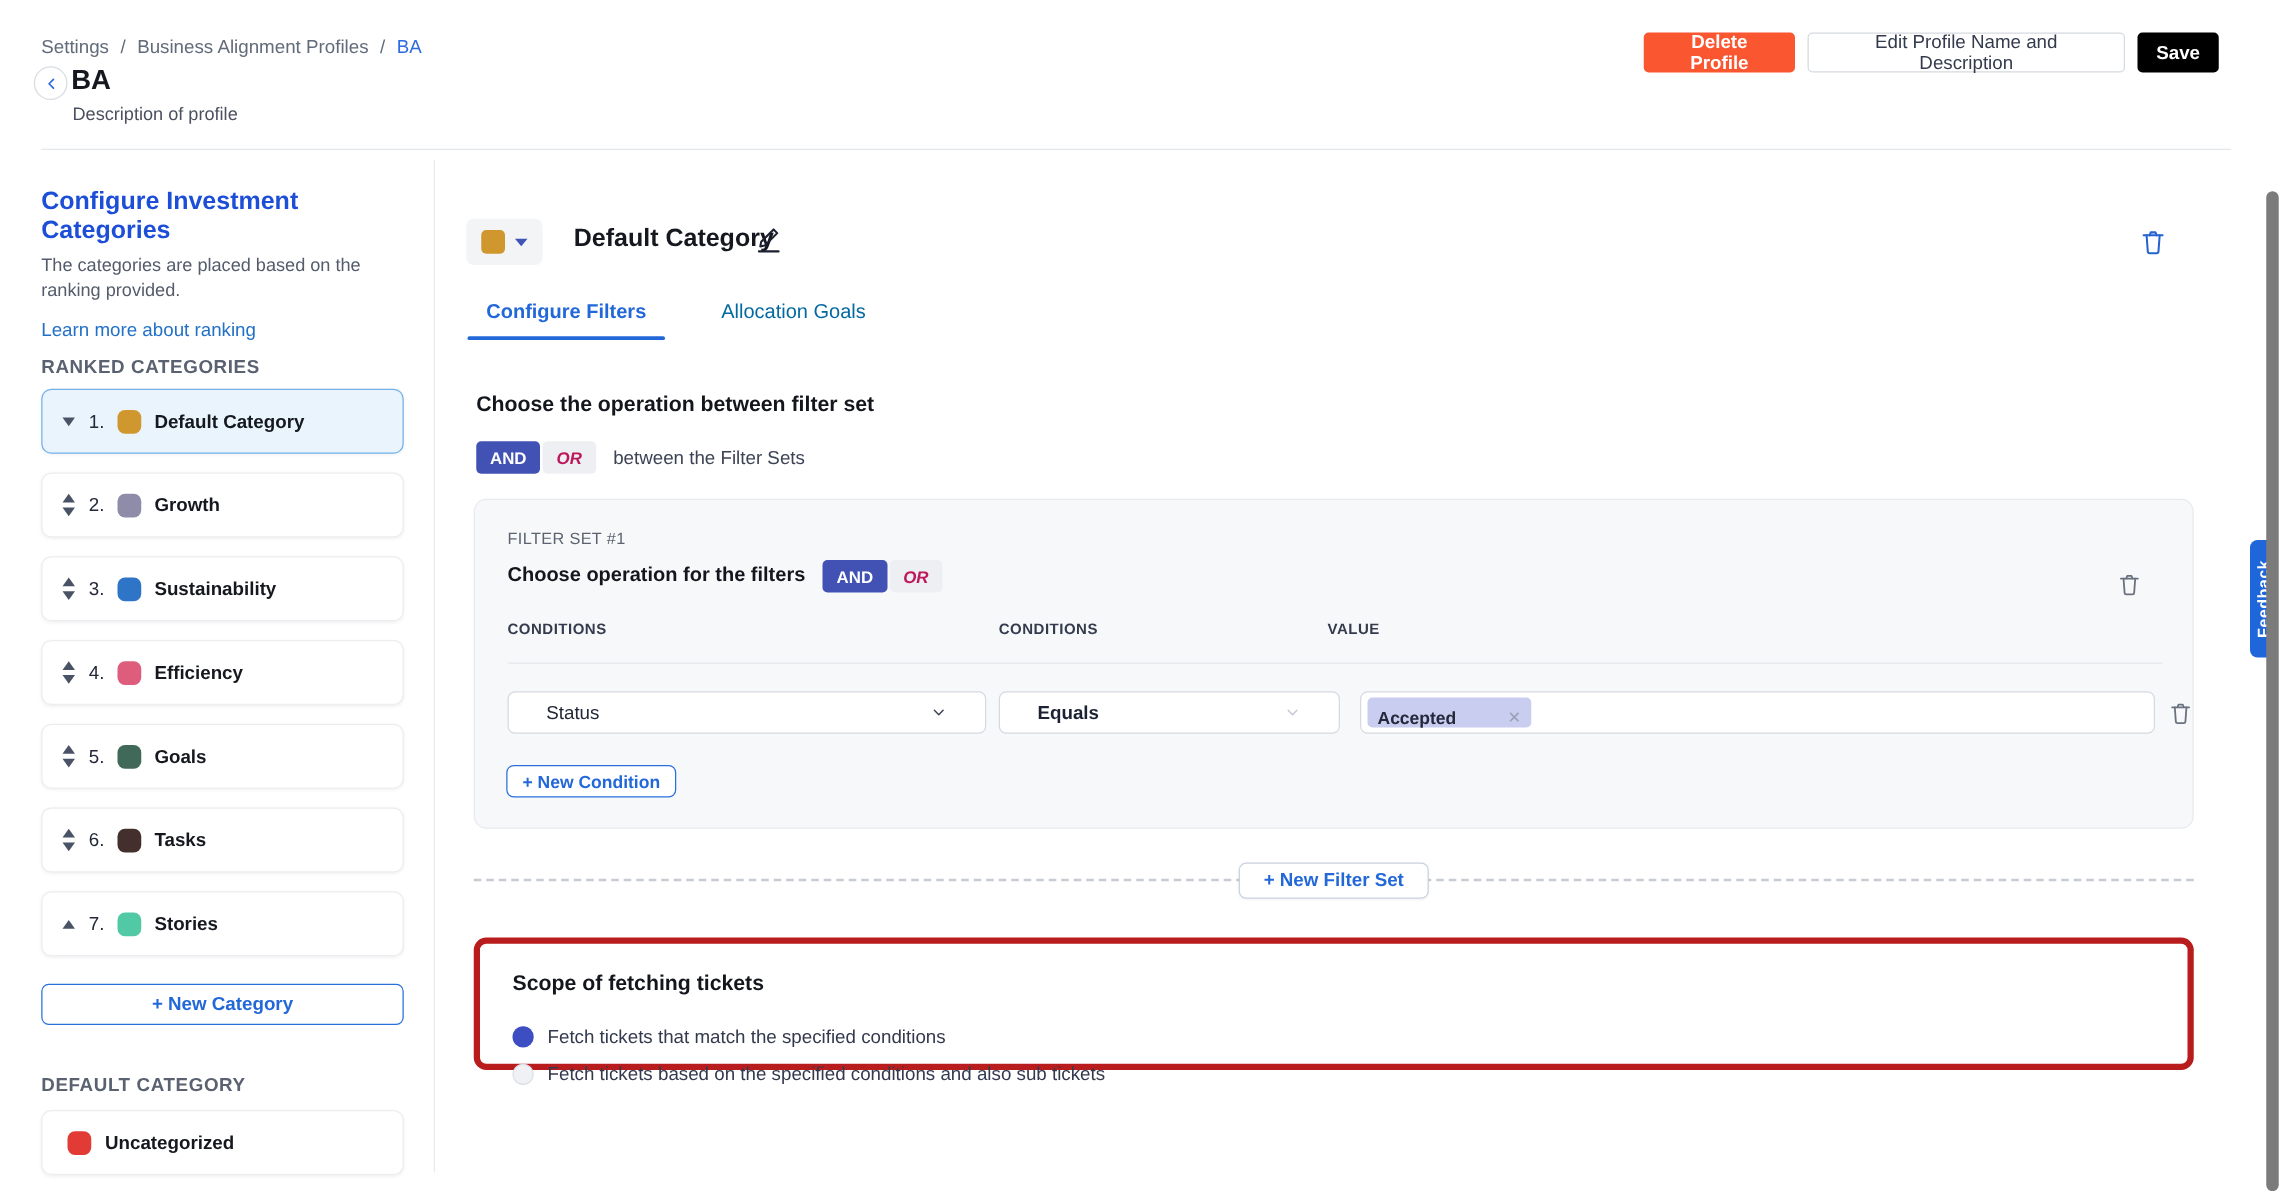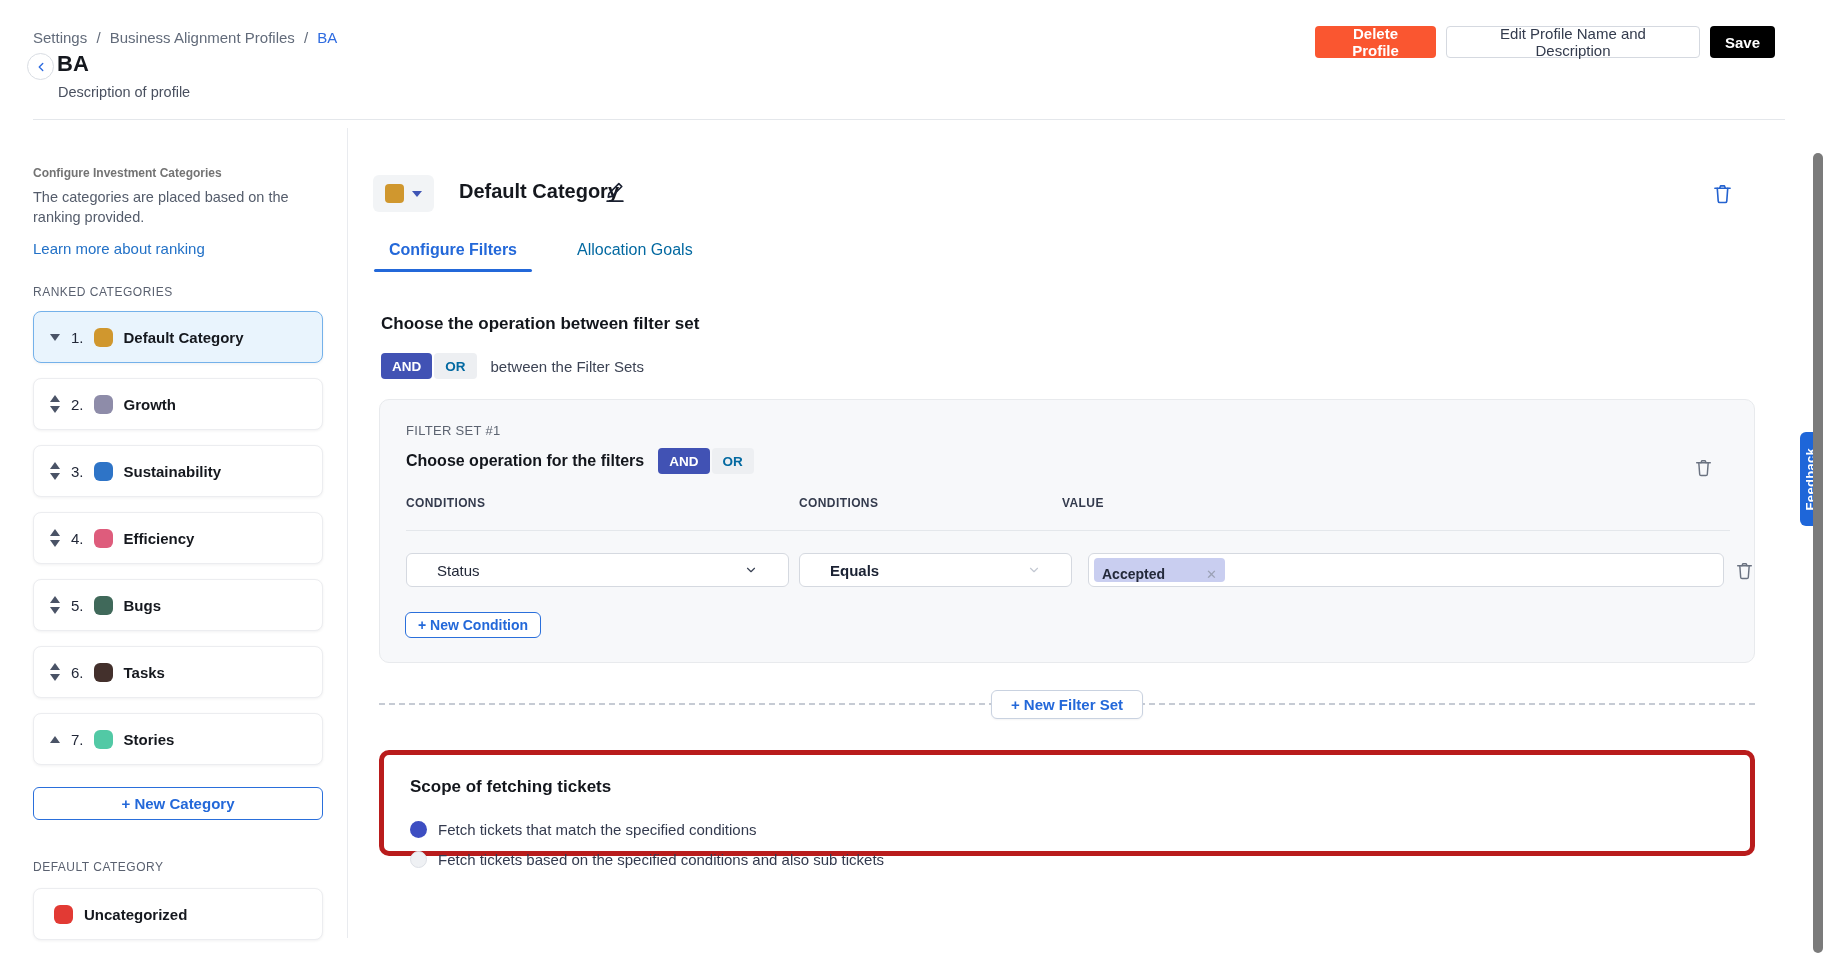--- a/index.html
+++ b/index.html
@@ -22,24 +22,24 @@
   .topbar-actions { position:absolute; top:26px; right:50px; display:flex; gap:10px; }
   .btn { height:32px; border-radius:4px; font-size:15px; display:flex; align-items:center; justify-content:center;
     cursor:pointer; border:none; padding:0 16px; font-family:inherit; }
   .btn-delete { background:#FA5630; color:#fff; font-weight:600; width:121px; }
   .btn-edit { background:#fff; border:1px solid #D5D9E0; color:#333B4D; font-weight:500; width:254px; }
   .btn-save { background:#000000; color:#fff; font-weight:600; width:65px; }
   .header-divider { position:absolute; left:33px; top:119px; width:1752px; height:1px; background:#E4E7EB; }
 
   
   .sidebar { position:absolute; left:33px; top:150px; width:290px; }
-  .sb-title { font-size:12px; font-weight:700; color:#737373;margin-top:16px; }
+  .sb-title { font-size:20px; font-weight:700; color:#1d4ed8; }
   .sb-sub { margin-top:7px; font-size:14.5px; line-height:20px; color:#545C6B; width:260px; }
   .sb-link { margin-top:13px; font-size:15px; color:#2271C7; cursor:pointer; display:inline-block; }
-  .sb-section-label { font-size:12px; font-weight:400; letter-spacing:.5px; color:#5A6170;text-align:right; }
+  .sb-section-label { font-size:15px; font-weight:700; letter-spacing:.5px; color:#5A6170;text-align:right; }
   .sb-ranked-label { position:absolute; left:33px; top:285px; }
   .cat-list { position:absolute; left:33px; top:311px; width:290px; display:flex; flex-direction:column; gap:15px; }
   .cat-item { height:52px; background:#fff; border:1px solid #ECEDF0; border-radius:8px;
     box-shadow:0 1px 3px rgba(16,24,40,.06); display:flex; align-items:center; padding-left:13px; cursor:pointer; }
   .cat-item.selected { background:#E9F4FD; border:1.5px solid #74B1EA; }
   .arrows { width:16px; display:flex; flex-direction:column; align-items:center; gap:4px; cursor:pointer; }
   .tri-up { width:0; height:0; border-left:5.5px solid transparent; border-right:5.5px solid transparent; border-bottom:7px solid #4A5366; }
   .tri-down { width:0; height:0; border-left:5.5px solid transparent; border-right:5.5px solid transparent; border-top:7px solid #4A5366; }
   .cat-rank { margin-left:8px; font-size:15px; color:#222838; }
   .cat-dot { width:19px; height:19px; border-radius:6px; margin-left:10px; flex:none; }
@@ -65,21 +65,21 @@
   .tab { padding:0 15px; height:44px; font-size:16px; display:flex; align-items:center; cursor:pointer; position:relative; color:#0369a1; }
   .tab.active { color:#2368D9; font-weight:700; }
   .tab.active .tab-underline { position:absolute; left:0; right:0; bottom:0; height:3px; background:#2368D9; border-radius:2px; }
   .tab + .tab { margin-left:30px; }
 
   .op-heading { position:absolute; left:33px; top:186px; font-size:17px; font-weight:700; color:#13161C; }
   .toggle { display:flex; gap:2px; }
   .toggle .seg { height:26px; display:flex; align-items:center; justify-content:center; font-size:13.5px; font-weight:700;
     padding:0 11px; cursor:pointer; }
   .toggle .seg.on { background:#4152B4; color:#fff; border-radius:4px; }
-  .toggle .seg.off { background:#EDEFF2; color:#0369a1; border-radius:4px; }
+  .toggle .seg.off { background:#EDEFF2; color:#be185d; border-radius:4px;font-style:italic; }
   .outer-toggle-row { position:absolute; left:33px; top:225px; display:flex; align-items:center; }
   .toggle-suffix { margin-left:14px; font-size:15px; color:#3C4354; }
 
   .filter-card { position:absolute; left:31px; top:271px; width:1376px; height:264px; background:#F7F8FA;
     border:1px solid #E8EAED; border-radius:10px; }
   .fs-label { position:absolute; left:26px; top:23px; font-size:13px; color:#5C6370; letter-spacing:.3px; }
   .fs-op-row { position:absolute; left:26px; top:48px; display:flex; align-items:center; }
   .fs-op-label { font-size:16px; font-weight:700; color:#13161C; margin-right:14px; }
   .fs-trash { position:absolute; right:42px; top:58px; width:17px; height:19px; color:#6A7280; cursor:pointer; }
   .col-headers { position:absolute; left:26px; top:96px; display:flex; font-size:12px; font-weight:700; letter-spacing:.4px; color:#343B4D; }
@@ -194,21 +194,21 @@
     <span class="cat-dot" style="background: rgb(222, 92, 124);"></span>
     <span class="cat-name">Efficiency</span>
   </div>
   <div class="cat-item">
     <span class="arrows">
         <span class="tri-up"></span>
         <span class="tri-down"></span>
       </span>
     <span class="cat-rank">5.</span>
     <span class="cat-dot" style="background: rgb(64, 105, 90);"></span>
-    <span class="cat-name">Bugs</span>
+    <span class="cat-name">Goals</span>
   </div>
   <div class="cat-item">
     <span class="arrows">
         <span class="tri-up"></span>
         <span class="tri-down"></span>
       </span>
     <span class="cat-rank">6.</span>
     <span class="cat-dot" style="background: rgb(67, 48, 44);"></span>
     <span class="cat-name">Tasks</span>
   </div>

